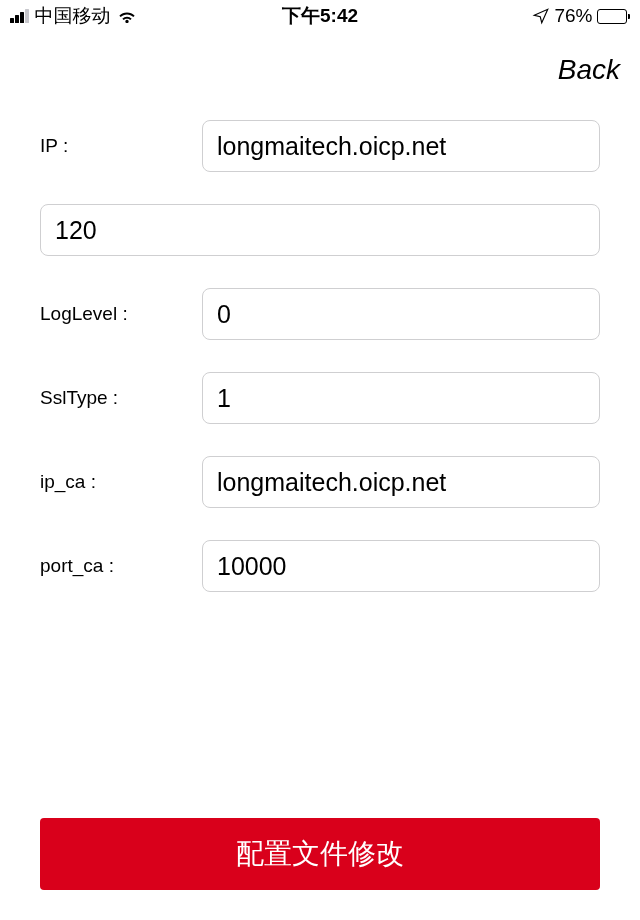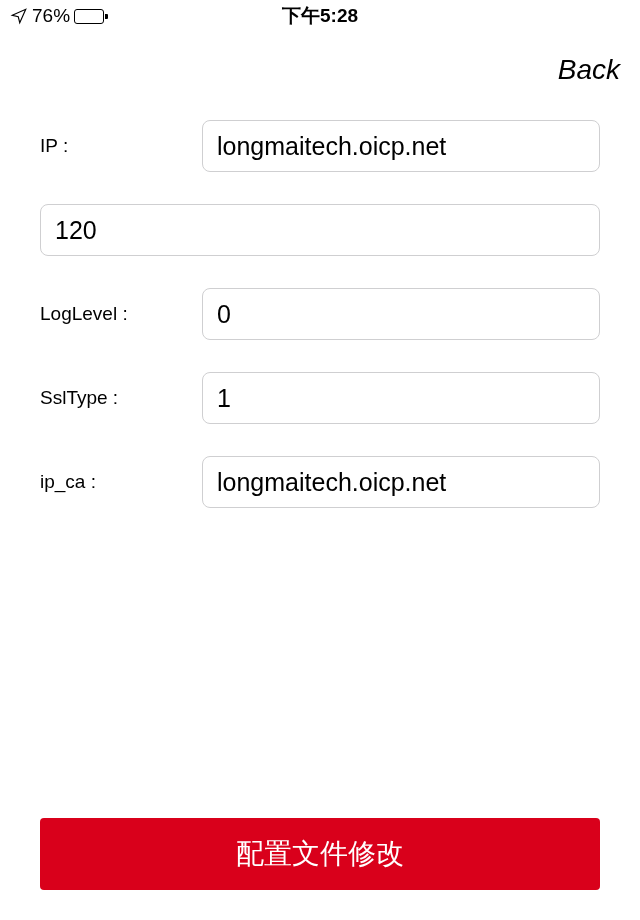--- a/index.html
+++ b/index.html
@@ -172,21 +172,35 @@
       border-radius: 4px;
       font-size: 28px;
       font-family: inherit;
       cursor: pointer;
     }
   </style>
 </head>
 <body>
 
 <div class="status-bar">
-  <div class="status-center">下午5:28</div>
+  <div class="status-left">
+    <span class="signal-icon">
+      <span class="signal-bar b1"></span>
+      <span class="signal-bar b2"></span>
+      <span class="signal-bar b3"></span>
+      <span class="signal-bar b4"></span>
+    </span>
+    <span>中国移动</span>
+    <span class="wifi-icon">
+      <svg viewBox="0 0 24 18">
+          <path d="M12 17.5c1.1 0 2-.9 2-2s-.9-2-2-2-2 .9-2 2 .9 2 2 2zm-5.6-5.3l1.7 1.7c1-1 2.3-1.6 3.9-1.6s2.9.6 3.9 1.6l1.7-1.7c-1.5-1.5-3.5-2.4-5.6-2.4s-4.1.9-5.6 2.4zM2.8 8.6l1.7 1.7C6.5 8.3 9.1 7.2 12 7.2s5.5 1.1 7.5 3.1l1.7-1.7C18.7 6.1 15.5 4.8 12 4.8S5.3 6.1 2.8 8.6z"></path>
+        </svg>
+    </span>
+  </div>
+  <div class="status-center">下午5:42</div>
   <div class="status-right">
     <span class="location-icon">
       <svg viewBox="0 0 24 24">
           <path d="M3 11l18-8-8 18-2-8-8-2z"></path>
         </svg>
     </span>
     <span>76%</span>
     <span class="battery-icon">
       <span class="battery-body"><span class="battery-fill" style="width:76%"></span></span>
       <span class="battery-tip"></span>
@@ -211,17 +225,21 @@
     <input class="form-input" value="0" style="">
   </div>
   <div class="form-row">
     <div class="form-label">SslType :</div>
     <input class="form-input" value="1" style="">
   </div>
   <div class="form-row">
     <div class="form-label">ip_ca :</div>
     <input class="form-input" value="longmaitech.oicp.net" style="">
   </div>
+  <div class="form-row">
+    <div class="form-label">port_ca :</div>
+    <input class="form-input" value="10000" style="">
+  </div>
 </div>
 
 <div class="submit-wrap">
   <button class="submit-btn">配置文件修改</button>
 </div>
 
 </body></html>

